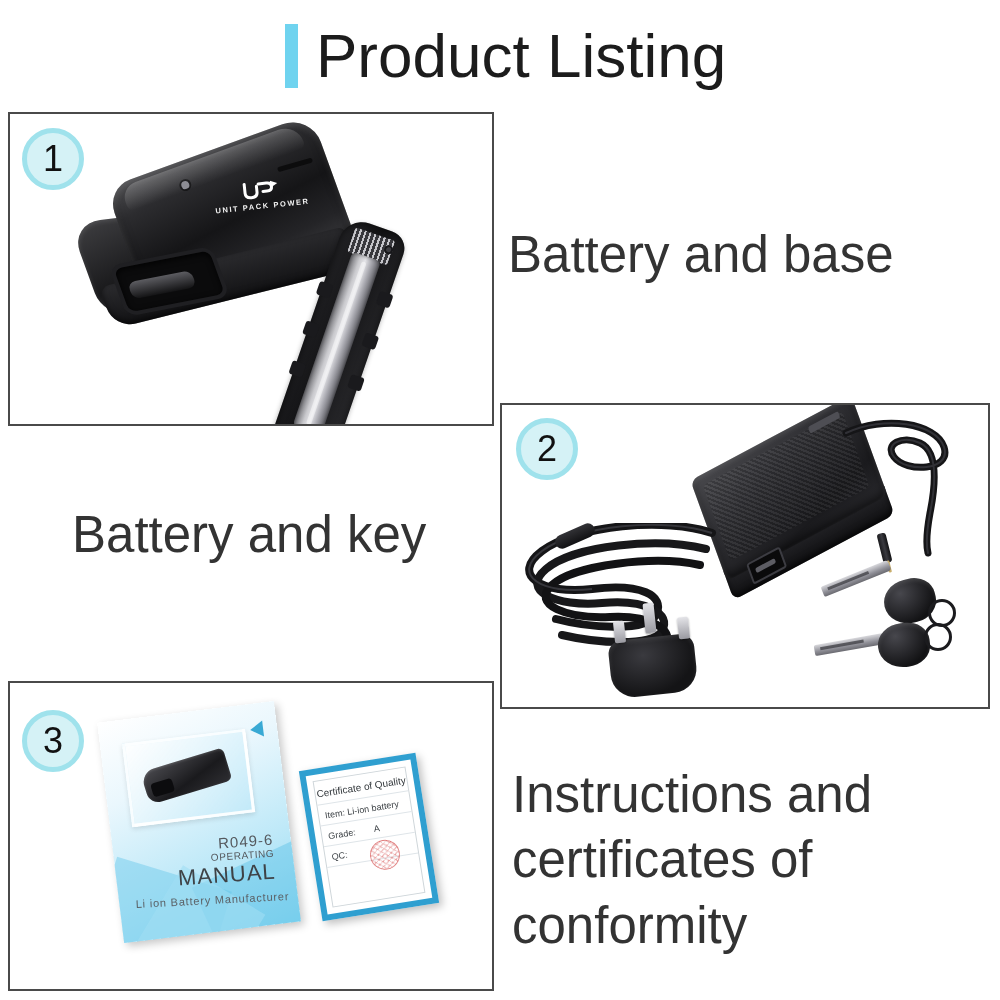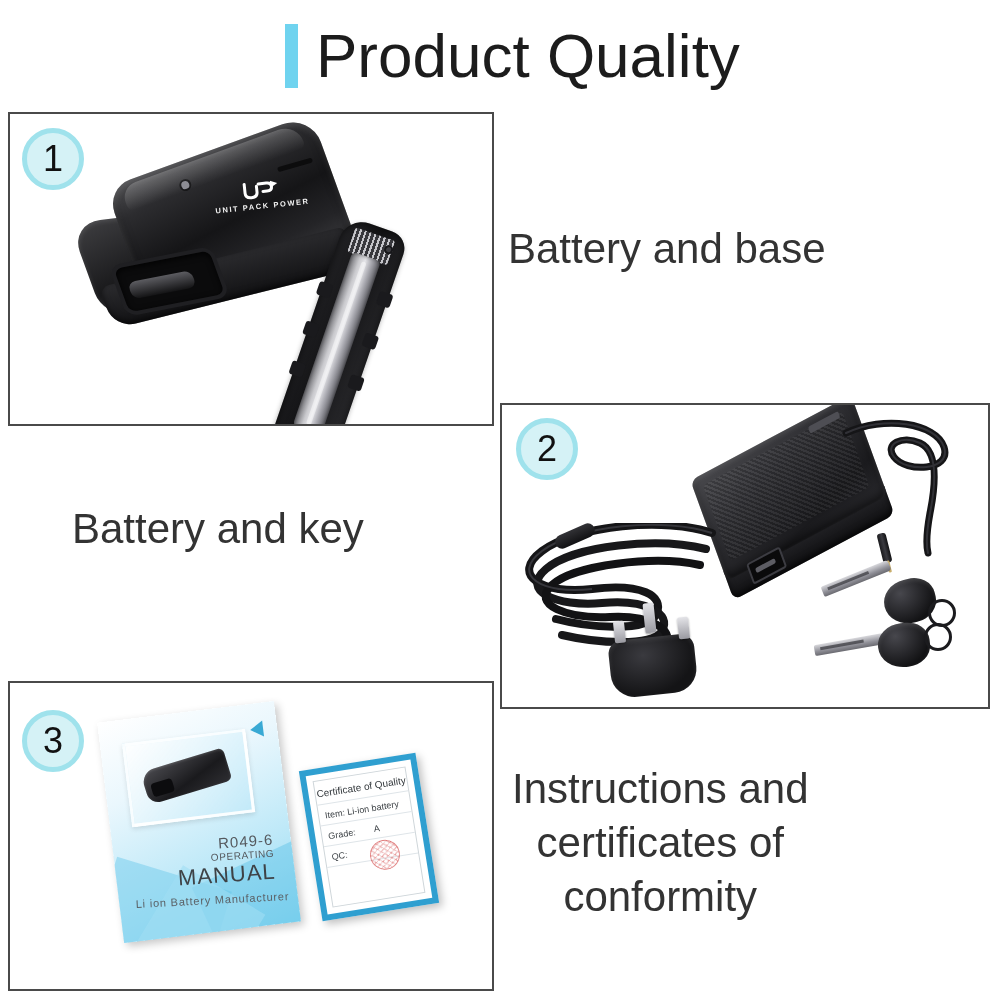--- a/index.html
+++ b/index.html
@@ -68,26 +68,25 @@
     font-weight: 400;
     z-index: 6;
   }
   #badge-1 { left: 22px;  top: 128px; }
   #badge-2 { left: 516px; top: 418px; }
   #badge-3 { left: 22px;  top: 710px; }
 
   
   .caption {
     position: absolute;
-    font-size: 42px;
+    font-size: 51px;
     color: #333333;
     line-height: 1.28;
     font-weight: 400;
     white-space: pre-line;
-    text-align: center;
   }
   #caption-1 { left: 508px; top: 222px; }
   #caption-2 { left: 72px;  top: 502px; }
   #caption-3 { left: 512px; top: 762px; }
 
   
   .stage { position: absolute; inset: 0; overflow: hidden; }
 
   
   .batt {
@@ -486,21 +485,21 @@
     background:
       repeating-linear-gradient(38deg, rgba(208,60,60,0.30) 0 1px, transparent 1px 4px),
       repeating-linear-gradient(-38deg, rgba(208,60,60,0.30) 0 1px, transparent 1px 4px);
   }
 </style>
 </head>
 <body>
 
 <div class="title-row">
   <div class="title-bar"></div>
-  <div class="title-text">Product Quality</div>
+  <div class="title-text">Product Listing</div>
 </div>
 
 <div class="panel" id="panel-1">
   <div class="stage">
 
     <div class="batt">
       <div class="batt-nose"></div>
       <div class="batt-main"></div>
       <div class="batt-top-highlight"></div>
       <div class="batt-foot"></div>

